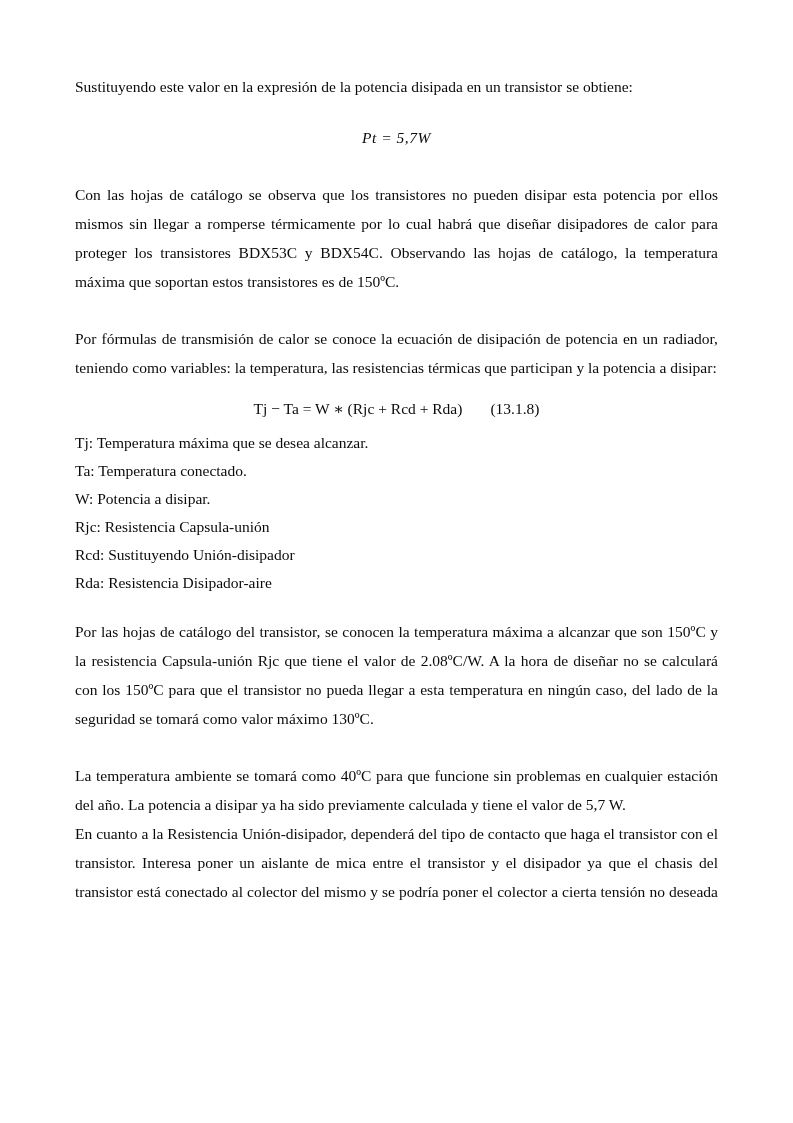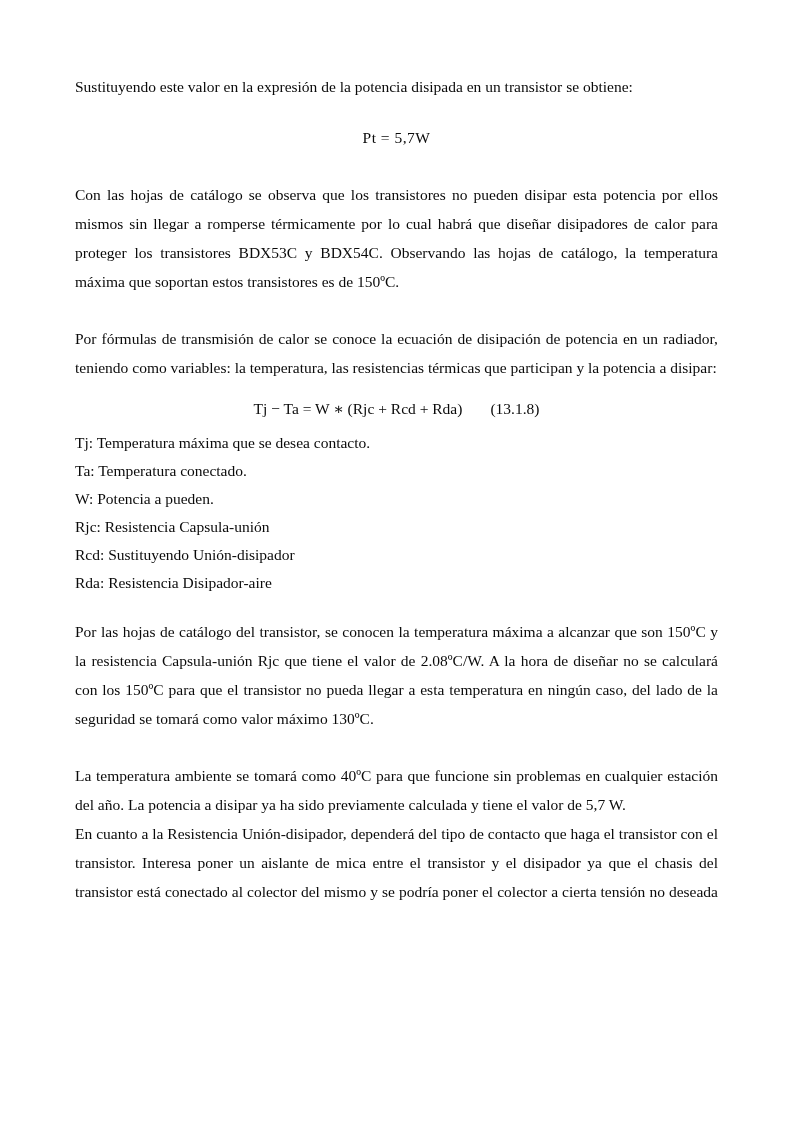--- a/index.html
+++ b/index.html
@@ -30,20 +30,21 @@
     margin-bottom: 22px;
   }
   .para.tight {
     margin-bottom: 12px;
   }
   .para.nogap {
     margin-bottom: 0;
   }
   .formula-pt {
     text-align: center;
+    font-style: italic;
     margin: 0 0 28px 0;
     letter-spacing: 0.5px;
   }
   .equation-row {
     display: flex;
     justify-content: center;
     align-items: baseline;
     gap: 28px;
     margin: 2px 0 6px 0;
   }
@@ -74,23 +75,23 @@
   <p class="para">Con las hojas de catálogo se observa que los transistores no pueden disipar esta potencia por ellos mismos sin llegar a romperse térmicamente por lo cual habrá que diseñar disipadores de calor para proteger los transistores BDX53C y BDX54C. Observando las hojas de catálogo, la temperatura máxima que soportan estos transistores es de 150ºC.</p>
 
   <p class="para tight">Por fórmulas de transmisión de calor se conoce la ecuación de disipación de potencia en un radiador, teniendo como variables: la temperatura, las resistencias térmicas que participan y la potencia a disipar:</p>
 
   <div class="equation-row">
     <span class="equation-expr">Tj − Ta = W ∗ (Rjc + Rcd + Rda)</span>
     <span class="equation-num">(13.1.8)</span>
   </div>
 
   <div class="definitions">
-    <div class="def-line">Tj: Temperatura máxima que se desea contacto.</div>
+    <div class="def-line">Tj: Temperatura máxima que se desea alcanzar.</div>
     <div class="def-line">Ta: Temperatura conectado.</div>
-    <div class="def-line">W: Potencia a pueden.</div>
+    <div class="def-line">W: Potencia a disipar.</div>
     <div class="def-line">Rjc: Resistencia Capsula-unión</div>
     <div class="def-line">Rcd: Sustituyendo Unión-disipador</div>
     <div class="def-line">Rda: Resistencia Disipador-aire</div>
   </div>
 
   <p class="para">Por las hojas de catálogo del transistor, se conocen la temperatura máxima a alcanzar que son 150ºC y la resistencia Capsula-unión Rjc que tiene el valor de 2.08ºC/W. A la hora de diseñar no se calculará con los 150ºC para que el transistor no pueda llegar a esta temperatura en ningún caso, del lado de la seguridad se tomará como valor máximo 130ºC.</p>
 
   <p class="para nogap">La temperatura ambiente se tomará como 40ºC para que funcione sin problemas en cualquier estación del año. La potencia a disipar ya ha sido previamente calculada y tiene el valor de 5,7 W.</p>
 
   <p class="para nogap">En cuanto a la Resistencia Unión-disipador, dependerá del tipo de contacto que haga el transistor con el transistor. Interesa poner un aislante de mica entre el transistor y el disipador ya que el chasis del transistor está conectado al colector del mismo y se podría poner el colector a cierta tensión no deseada y estropear el montaje. También se utilizará una base de silicona para que no haya aire en el contacto transistor-aislante y aislante-disipador y permita una mejor transmisión de calor. Con todo esto en cuenta se obtiene la Rcd que es de 1,2 ºC/W.</p>

